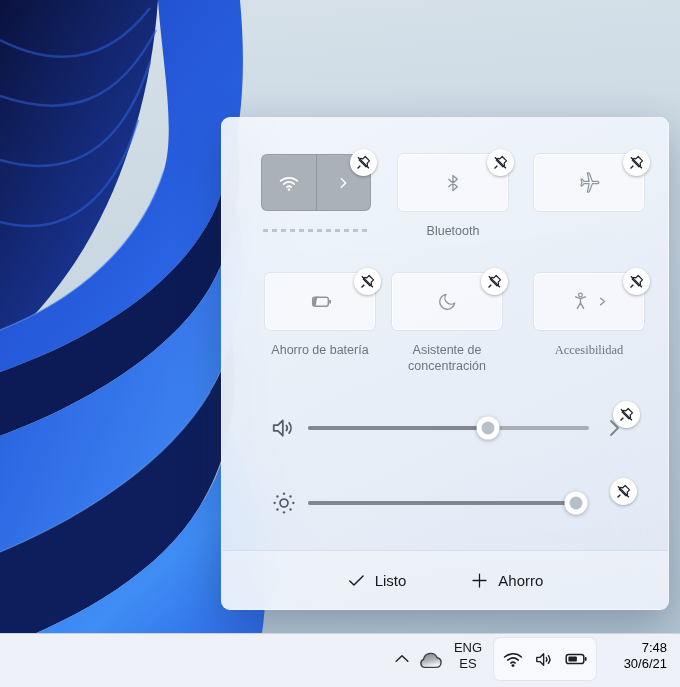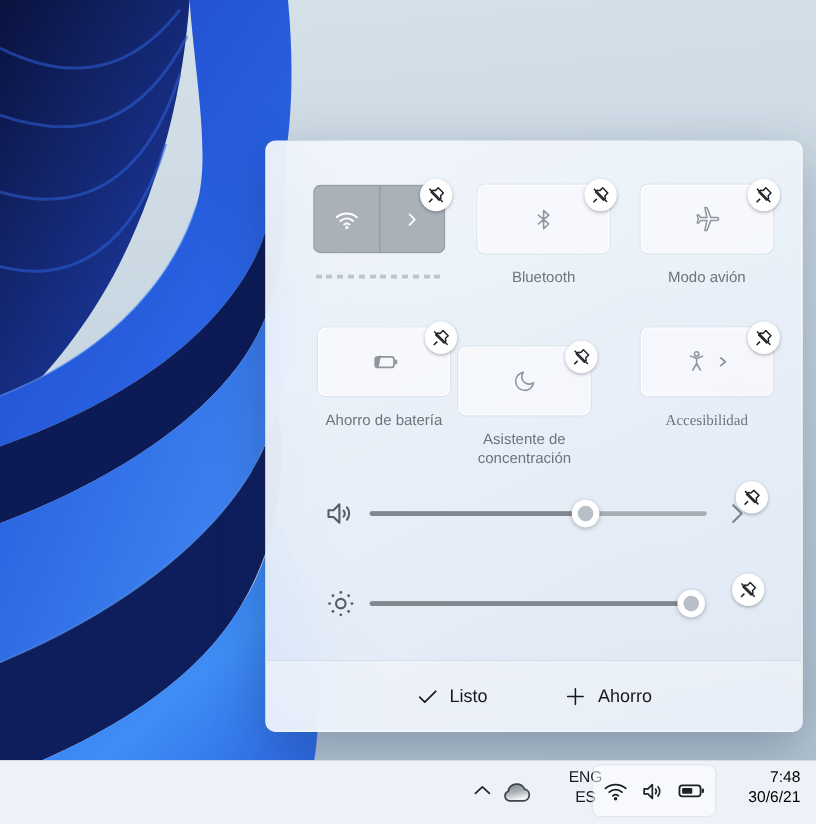--- a/index.html
+++ b/index.html
@@ -51,21 +51,21 @@
         background:none;border:none;font-family:inherit;cursor:pointer;padding:6px 8px;}
 
   
   .taskbar{position:absolute;left:0;top:633px;width:680px;height:54px;background:#eef1f8;
         border-top:1px solid rgba(130,140,160,.30);box-sizing:border-box;}
   .tb-abs{position:absolute;display:flex;align-items:center;justify-content:center;cursor:pointer;}
   .tray-box{position:absolute;left:494px;top:4px;width:102px;height:42px;border-radius:6px;
         background:rgba(255,255,255,.55);box-shadow:0 0 0 1px rgba(120,130,150,.10);
         cursor:pointer;}
   .lang{position:absolute;left:447px;top:6px;width:42px;text-align:center;font-size:13px;
-        line-height:16px;color:#16181c;cursor:pointer;margin-left:20px;}
+        line-height:16px;color:#16181c;cursor:pointer;}
   .clock{position:absolute;right:13px;top:6px;text-align:right;font-size:13px;line-height:16px;
         color:#000000;cursor:pointer;}
   svg{display:block;}
 </style>
 </head>
 <body>
 
 <div class="stage">
 
   <svg class="wallpaper" viewBox="0 0 680 687">
@@ -165,21 +165,20 @@
           </svg>
         </span>
       </div>
       <div class="unpin">
         <svg width="15" height="15" viewBox="0 0 16 16" stroke="currentColor" fill="none" stroke-width="1.3" stroke-linejoin="round">
           <path d="M9.8 1.6 L14.4 6.2 L11.9 8.7 L12.3 10.9 L10.6 12.6 L3.4 5.4 L5.1 3.7 L7.3 4.1 Z"></path>
           <path d="M4.6 11.4 L1.6 14.4" stroke-width="1.4"></path>
             <path d="M2 2.4 L13.8 14.2" stroke-width="1.4"></path>
         </svg>
       </div>
-      <div class="tile-label">Modo avión</div>
     </div>
 
     <div class="cell" style="left:43px;top:155px;">
       <div class="tile">
         <span>
           <svg width="25" height="25" viewBox="0 0 24 24" stroke="currentColor" fill="none" stroke-width="1.4">
             <rect x="4.5" y="8" width="15" height="8.5" rx="2"></rect>
             <rect x="20.3" y="10.2" width="1.8" height="4" rx="0.9" fill="currentColor" stroke="none"></rect>
             <path d="M9.3 6.9 C6.2 7.4 4.1 9.6 4.3 12.4 C4.4 14.3 5.5 15.9 7.3 16.8 C7.7 13.3 8.4 10 9.3 6.9 Z" fill="currentColor" stroke="none"></path>
           </svg>
@@ -188,21 +187,21 @@
       <div class="unpin">
         <svg width="15" height="15" viewBox="0 0 16 16" stroke="currentColor" fill="none" stroke-width="1.3" stroke-linejoin="round">
           <path d="M9.8 1.6 L14.4 6.2 L11.9 8.7 L12.3 10.9 L10.6 12.6 L3.4 5.4 L5.1 3.7 L7.3 4.1 Z"></path>
           <path d="M4.6 11.4 L1.6 14.4" stroke-width="1.4"></path>
             <path d="M2 2.4 L13.8 14.2" stroke-width="1.4"></path>
         </svg>
       </div>
       <div class="tile-label">Ahorro de batería</div>
     </div>
 
-    <div class="cell" style="left:160px;top:155px;margin-top:16px;">
+    <div class="cell" style="left:170px;top:155px;">
       <div class="tile">
         <span>
           <svg width="21" height="21" viewBox="0 0 24 24" stroke="currentColor" fill="none" stroke-width="1.5" stroke-linejoin="round">
             <path d="M20.2 13.6 A8.6 8.6 0 1 1 10.4 3.8 A7 7 0 0 0 20.2 13.6 Z"></path>
           </svg>
         </span>
       </div>
       <div class="unpin">
         <svg width="15" height="15" viewBox="0 0 16 16" stroke="currentColor" fill="none" stroke-width="1.3" stroke-linejoin="round">
           <path d="M9.8 1.6 L14.4 6.2 L11.9 8.7 L12.3 10.9 L10.6 12.6 L3.4 5.4 L5.1 3.7 L7.3 4.1 Z"></path>

